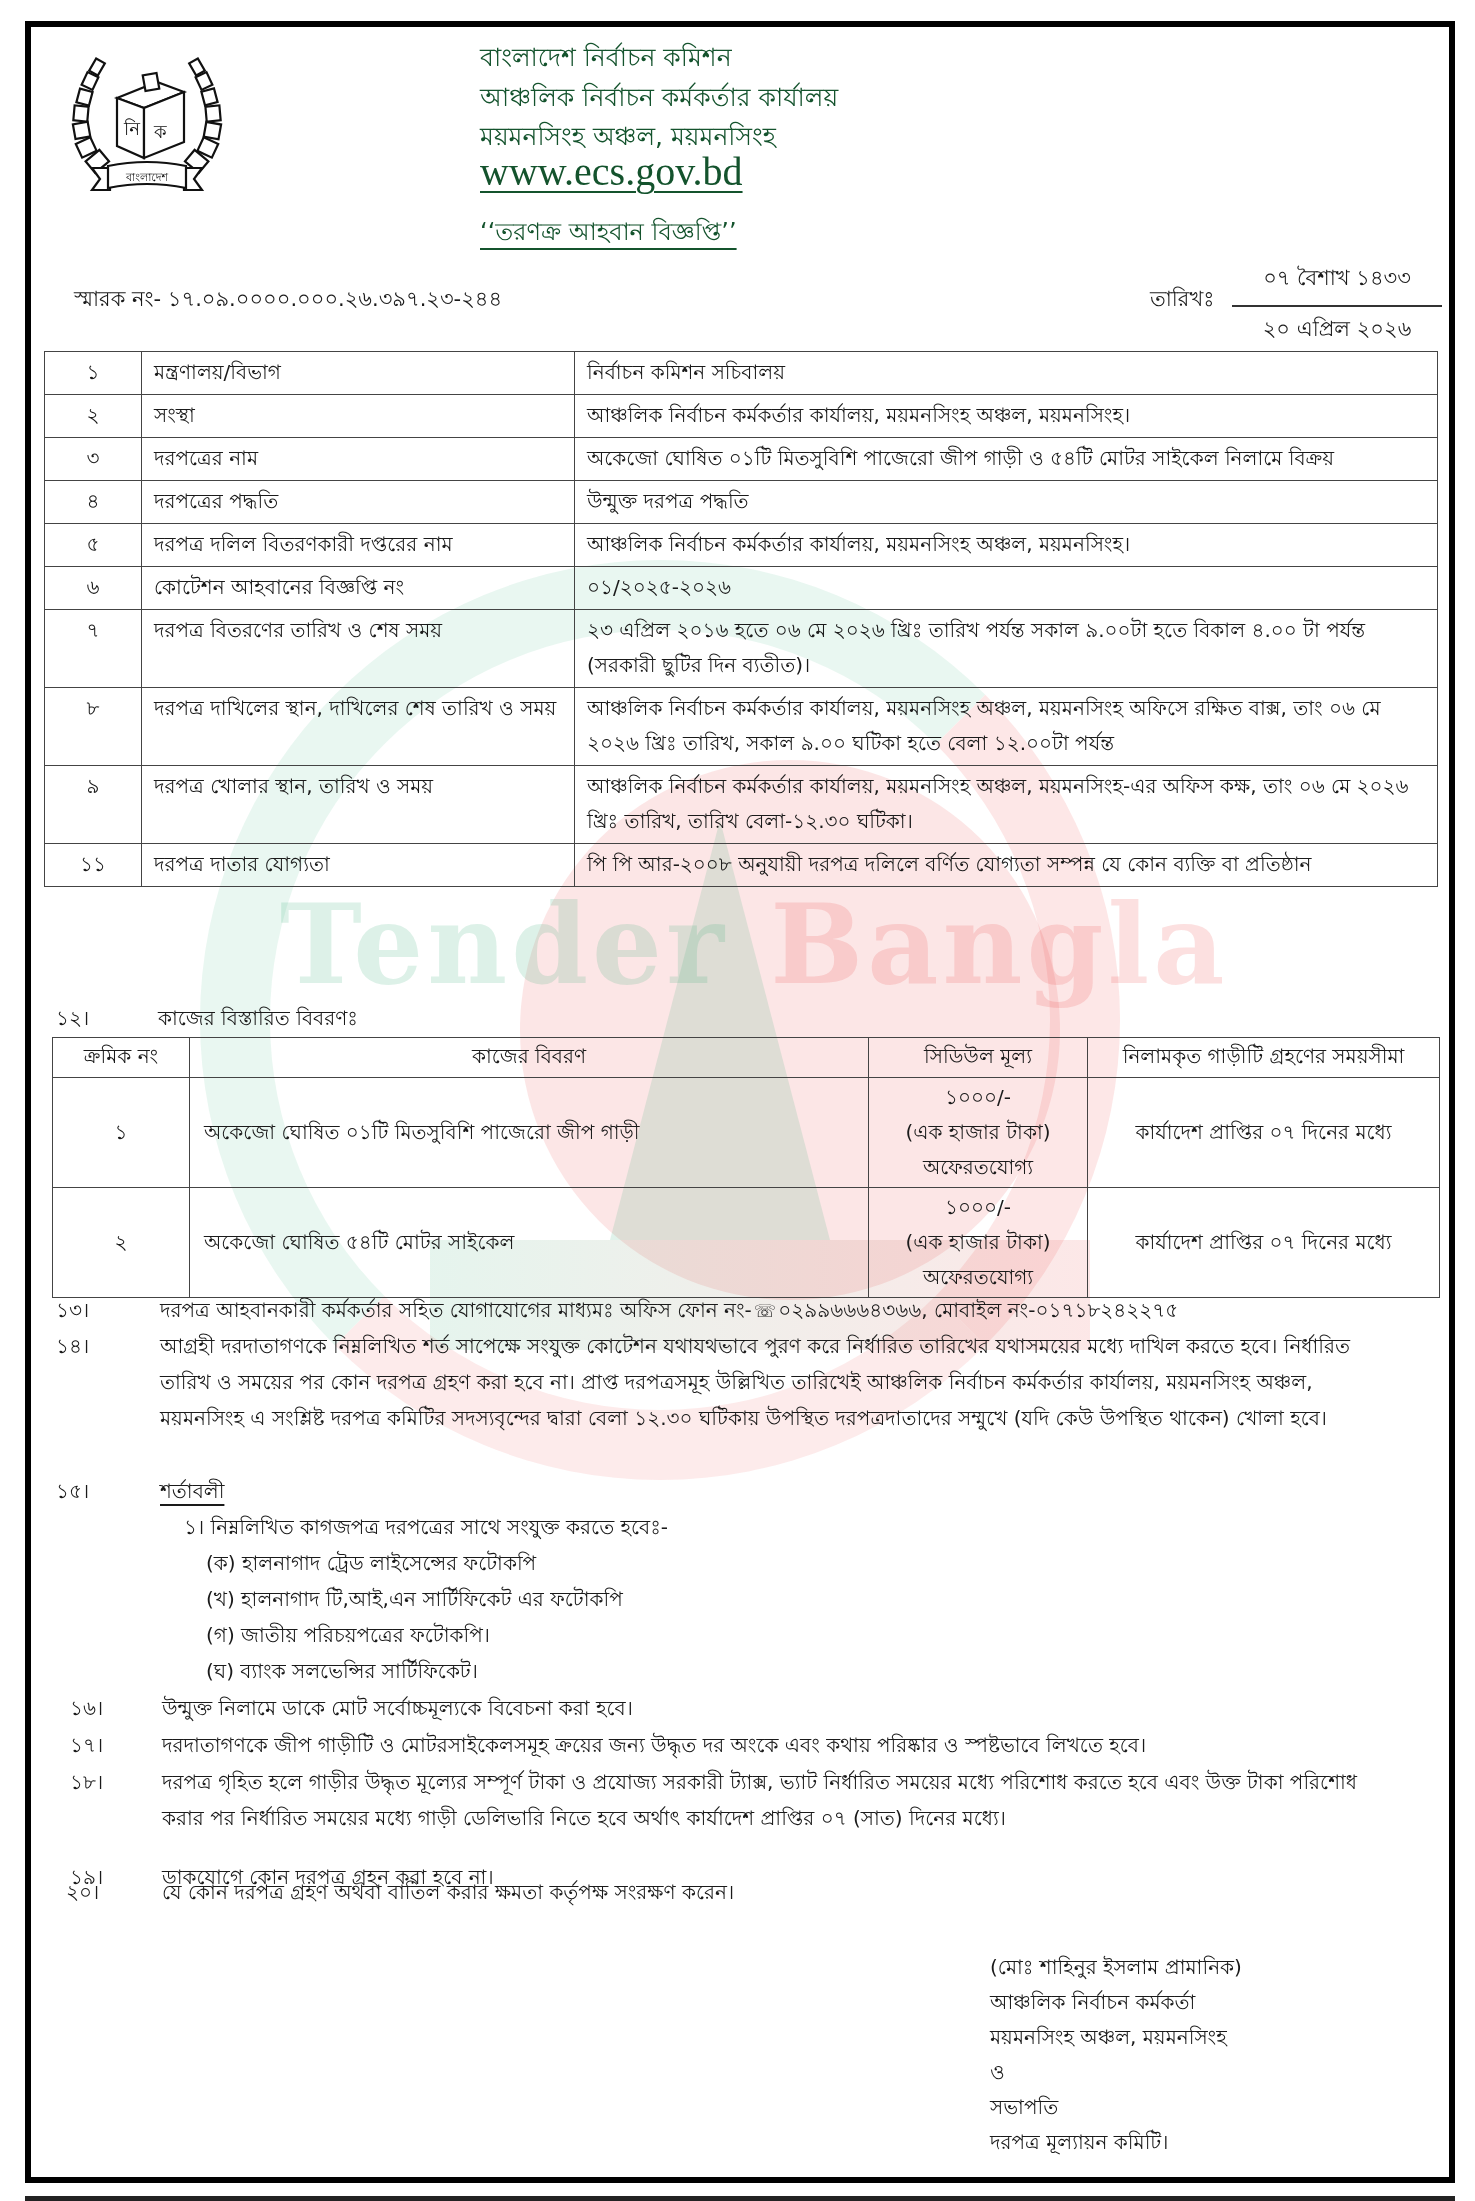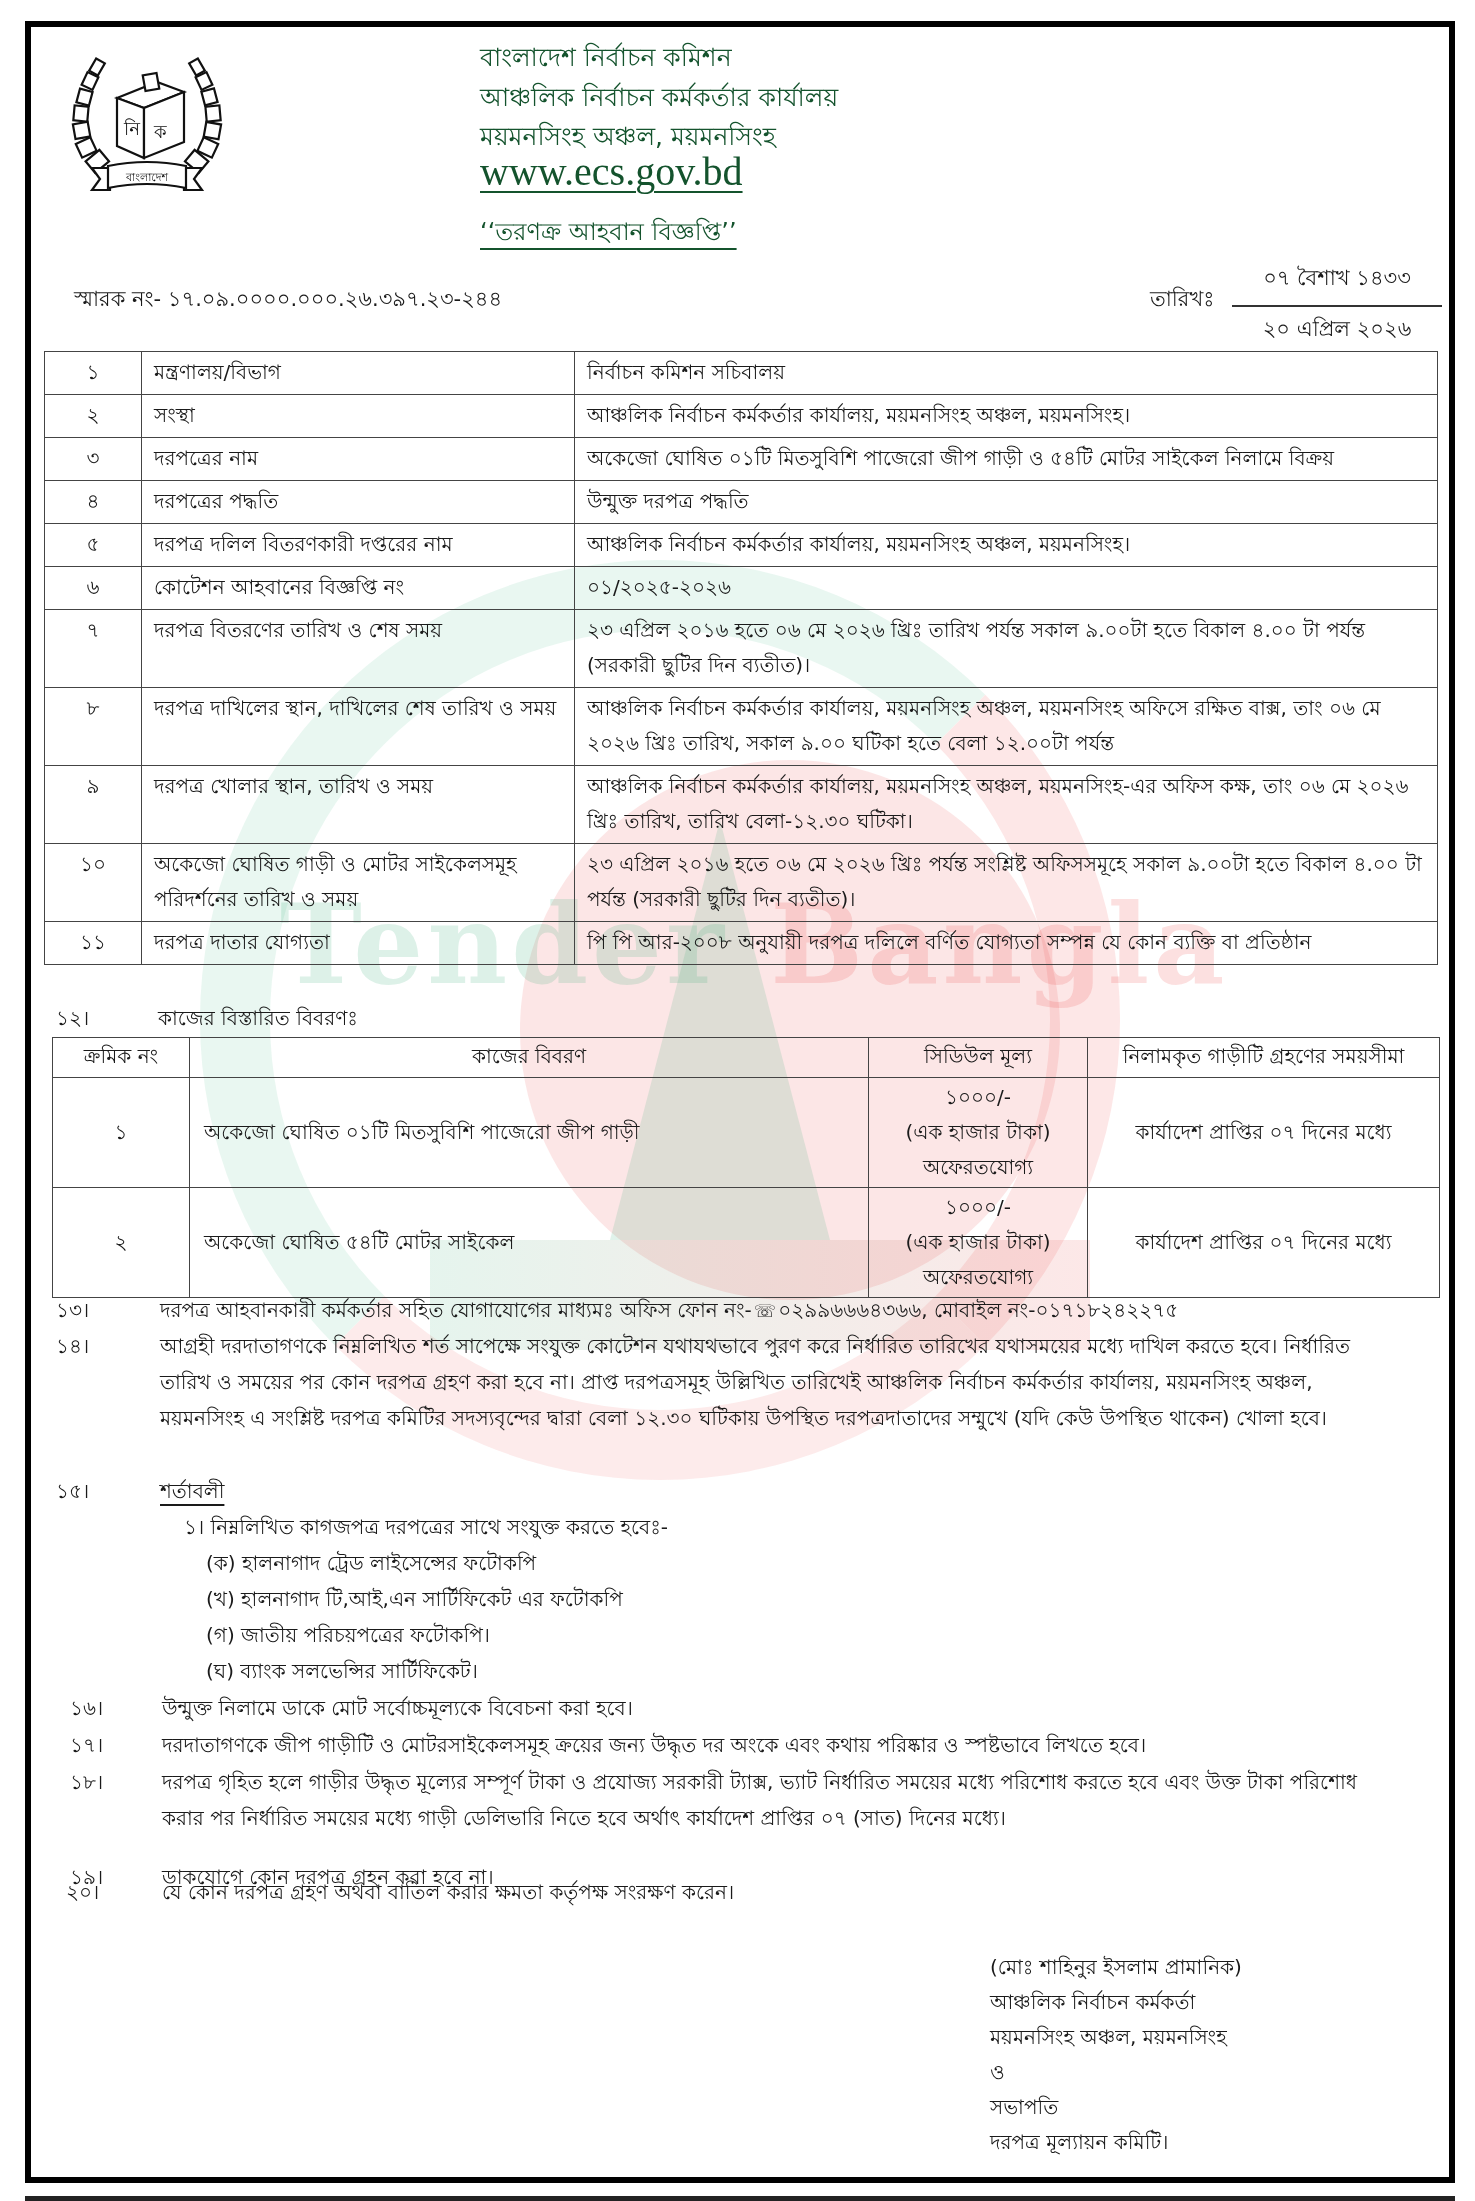--- a/index.html
+++ b/index.html
@@ -197,25 +197,20 @@
         </tr>
       <tr>
           <td class="n">৮</td>
           <td class="k">দরপত্র দাখিলের স্থান, দাখিলের শেষ তারিখ ও সময়</td>
           <td>আঞ্চলিক নির্বাচন কর্মকর্তার কার্যালয়, ময়মনসিংহ অঞ্চল, ময়মনসিংহ অফিসে রক্ষিত বাক্স, তাং ০৬ মে ২০২৬ খ্রিঃ তারিখ, সকাল ৯.০০ ঘটিকা হতে বেলা ১২.০০টা পর্যন্ত</td>
         </tr>
       <tr>
           <td class="n">৯</td>
           <td class="k">দরপত্র খোলার স্থান, তারিখ ও সময়</td>
           <td>আঞ্চলিক নির্বাচন কর্মকর্তার কার্যালয়, ময়মনসিংহ অঞ্চল, ময়মনসিংহ-এর অফিস কক্ষ, তাং ০৬ মে ২০২৬ খ্রিঃ তারিখ, তারিখ বেলা-১২.৩০ ঘটিকা।</td>
-        </tr>
-      <tr>
-          <td class="n">১০</td>
-          <td class="k">অকেজো ঘোষিত গাড়ী ও মোটর সাইকেলসমূহ পরিদর্শনের তারিখ ও সময়</td>
-          <td>২৩ এপ্রিল ২০১৬ হতে ০৬ মে ২০২৬ খ্রিঃ পর্যন্ত সংশ্লিষ্ট অফিসসমূহে সকাল ৯.০০টা হতে বিকাল ৪.০০ টা পর্যন্ত (সরকারী ছুটির দিন ব্যতীত)।</td>
         </tr>
       <tr>
           <td class="n">১১</td>
           <td class="k">দরপত্র দাতার যোগ্যতা</td>
           <td>পি পি আর-২০০৮ অনুযায়ী  দরপত্র দলিলে বর্ণিত যোগ্যতা সম্পন্ন যে কোন ব্যক্তি বা প্রতিষ্ঠান</td>
         </tr>
     </tbody>
   </table>
 
   <div class="sec12">

